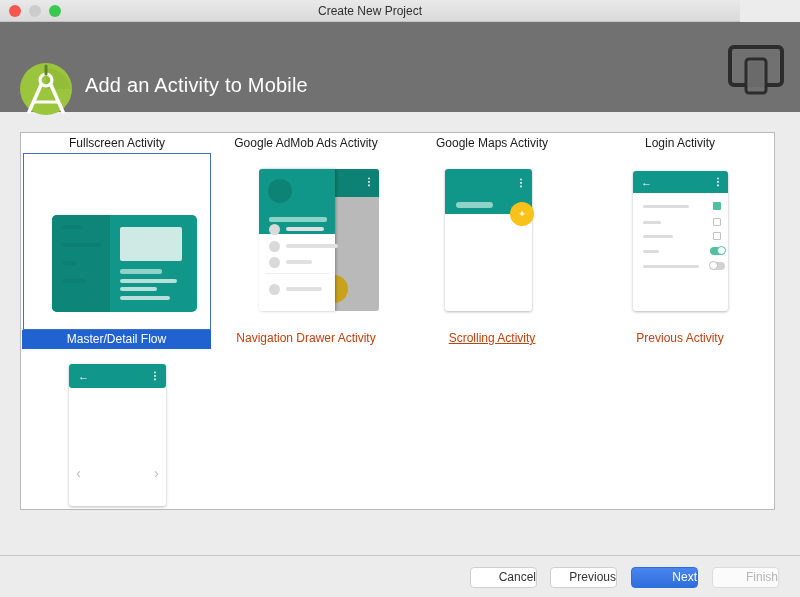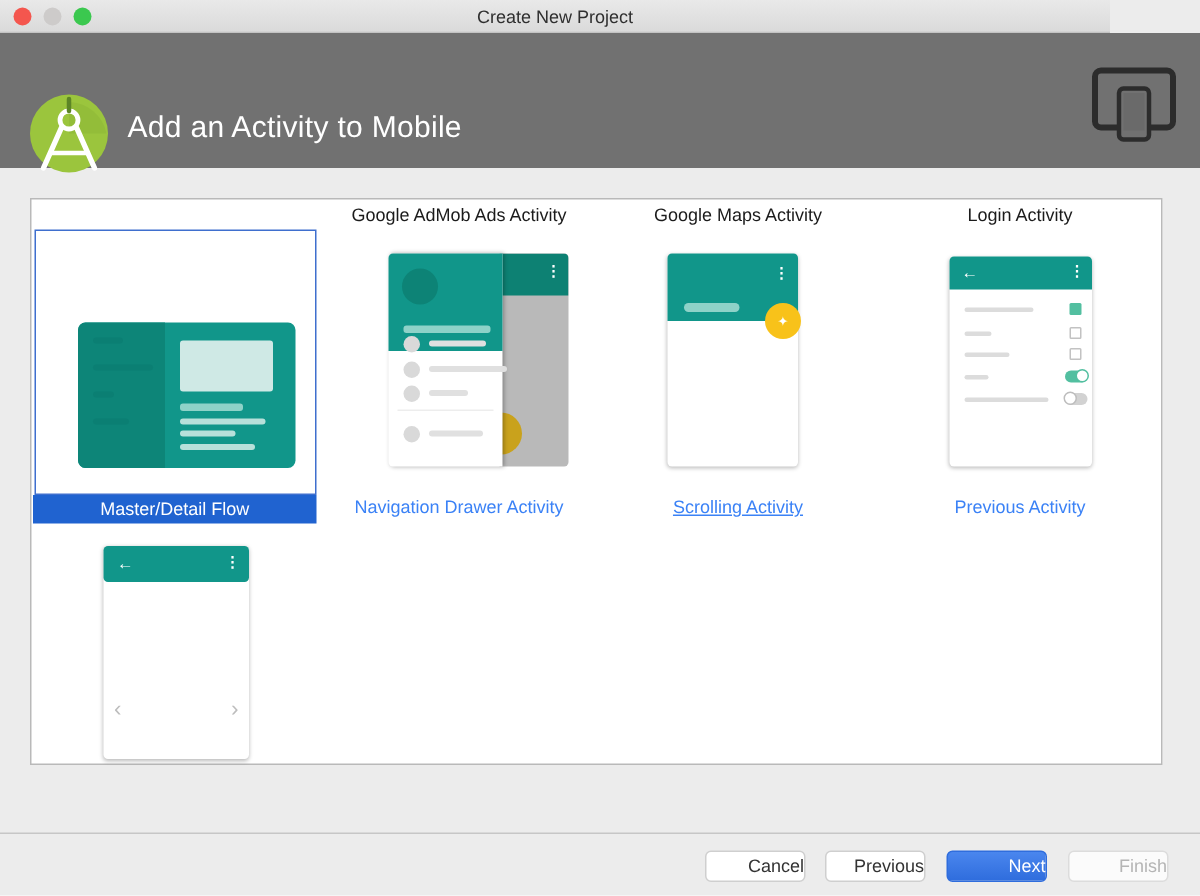--- a/index.html
+++ b/index.html
@@ -46,21 +46,21 @@
   .col-label {
     position:absolute; top:3px; width:188px; text-align:center;
     font-size:12px; color:#1b1b1b;
   }
   .col-label.c1 { left:2px; }
   .col-label.c2 { left:191px; }
   .col-label.c3 { left:377px; }
   .col-label.c4 { left:565px; }
   .row2-label {
     position:absolute; top:198px; width:188px; text-align:center;
-    font-size:12px; color:#3b82f6;
+    font-size:12px; color:#c2410c;
   }
   .row2-label.c2 { left:191px; }
   .row2-label.c3 { left:377px;text-decoration:underline; }
   .row2-label.c4 { left:565px; }
 
   
   .sel-box {
     position:absolute; left:2px; top:20px; width:188px; height:177px;
     border:1px solid var(--selection-border); background:#fff;
   }
@@ -175,20 +175,21 @@
   <div class="wizhead-title">Add an Activity to Mobile</div>
   <svg class="device-icon" viewBox="0 0 58 52">
     <rect x="3" y="3" width="52" height="38" rx="4" fill="none" stroke="#2c2c2c" stroke-width="4"></rect>
     <rect x="19" y="15" width="20" height="34" rx="3" fill="#717171" stroke="#2c2c2c" stroke-width="3"></rect>
     <rect x="22" y="18" width="14" height="25" fill="#6a6a6a"></rect>
   </svg>
 </div>
 
 <div class="panel">
 
+  <div class="col-label c1">Fullscreen Activity</div>
   <div class="col-label c2">Google AdMob Ads Activity</div>
   <div class="col-label c3">Google Maps Activity</div>
   <div class="col-label c4">Login Activity</div>
 
   <div class="sel-box">
     <div class="md-card">
       <div class="md-left"></div>
       <div class="md-lline" style="top:10px; width:20px;"></div>
       <div class="md-lline" style="top:28px; width:40px;"></div>
       <div class="md-lline" style="top:46px; width:14px;"></div>

